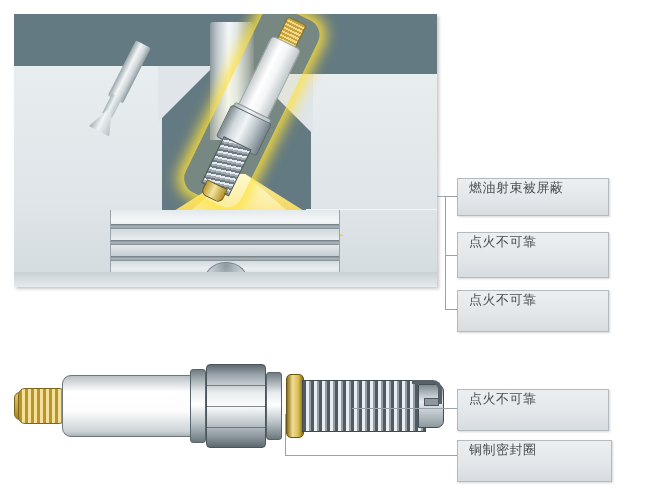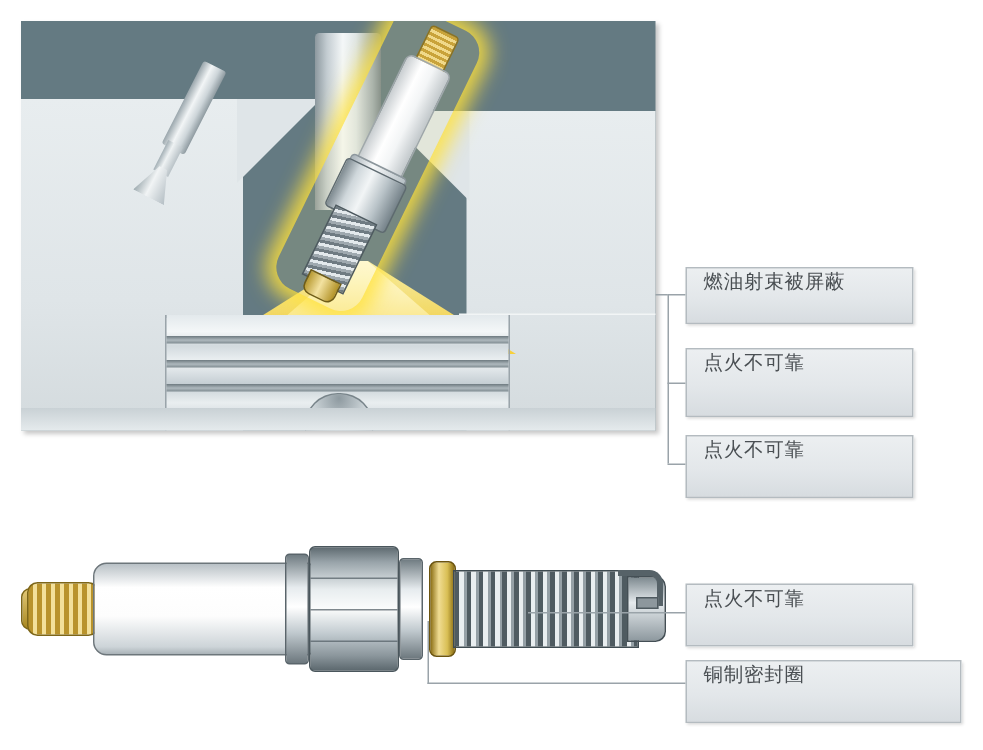--- a/index.html
+++ b/index.html
@@ -335,17 +335,17 @@
   </div>
 
   <div class="box" style="left:457px;top:290px;width:152px;height:42px;">
     <span>点火不可靠</span>
   </div>
 
   <div class="box" style="left:457px;top:389px;width:152px;height:42px;">
     <span>点火不可靠</span>
   </div>
 
-  <div class="box" style="left:457px;top:440px;width:184px;height:42px;">
+  <div class="box" style="left:457px;top:440px;width:155px;height:42px;">
     <span>铜制密封圈</span>
   </div>
 
 </div>
 
 </body></html>

